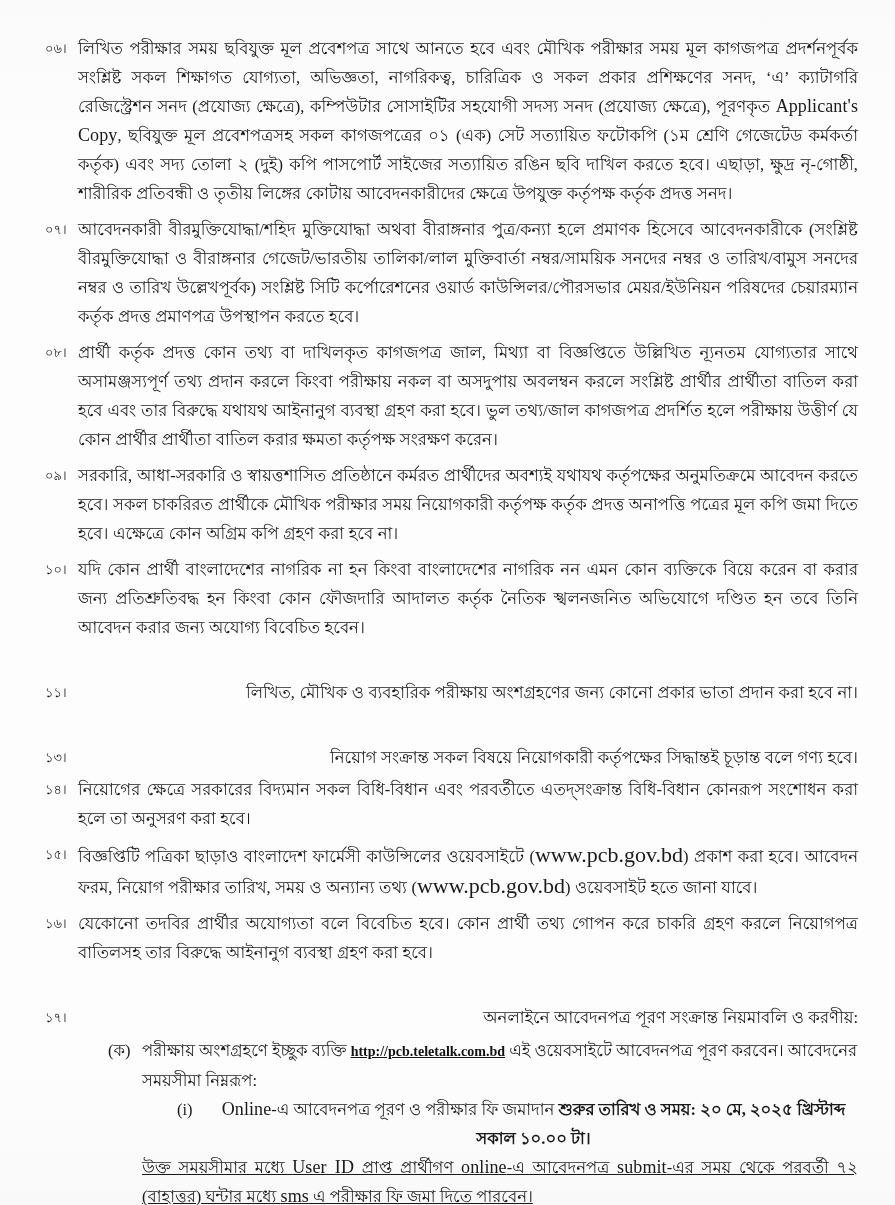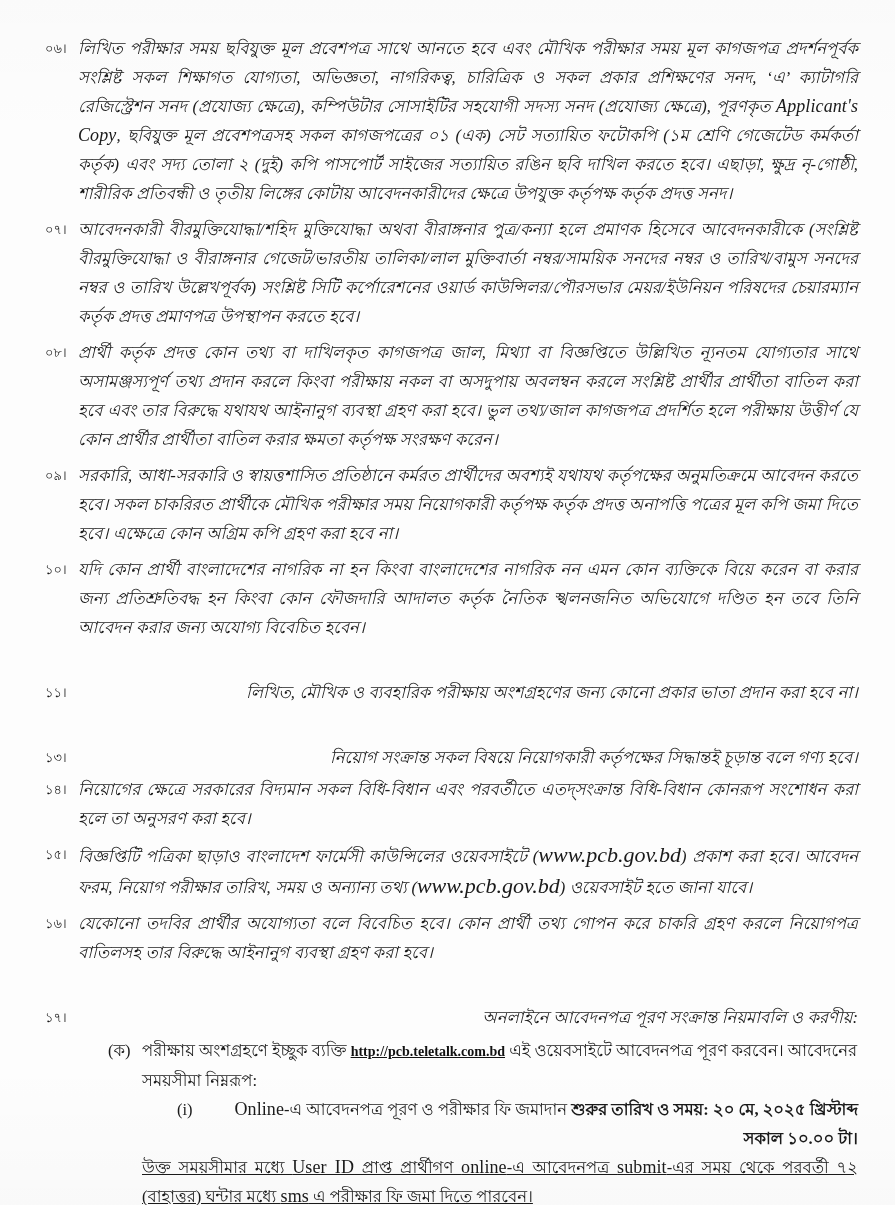--- a/index.html
+++ b/index.html
@@ -46,21 +46,20 @@
   }
 
   .item .body {
     flex: 1 1 auto;
     font-size: 16.5px;
     line-height: 29px;
     text-align: justify;
     text-justify: inter-word;
     hyphens: none;
     word-spacing: 0.4px;
-    font-style: italic;
   }
 
   .item .body.nojust {
     text-align: right;
   }
 
   
   .item.compact {
     margin-bottom: 3px;
     margin-top: 36px;
@@ -108,21 +107,21 @@
     flex: 0 0 auto;
     width: 32px;
     font-size: 16.5px;
     line-height: 29px;
   }
 
   .roman .rbody {
     flex: 1 1 auto;
     font-size: 16.5px;
     line-height: 29px;
-    text-align: right;
+    text-align: center;
   }
 
   .plainline {
     font-size: 16.5px;
     line-height: 29px;
     text-align: left;
   }
 
   .plainline.just {
     text-align: justify;

